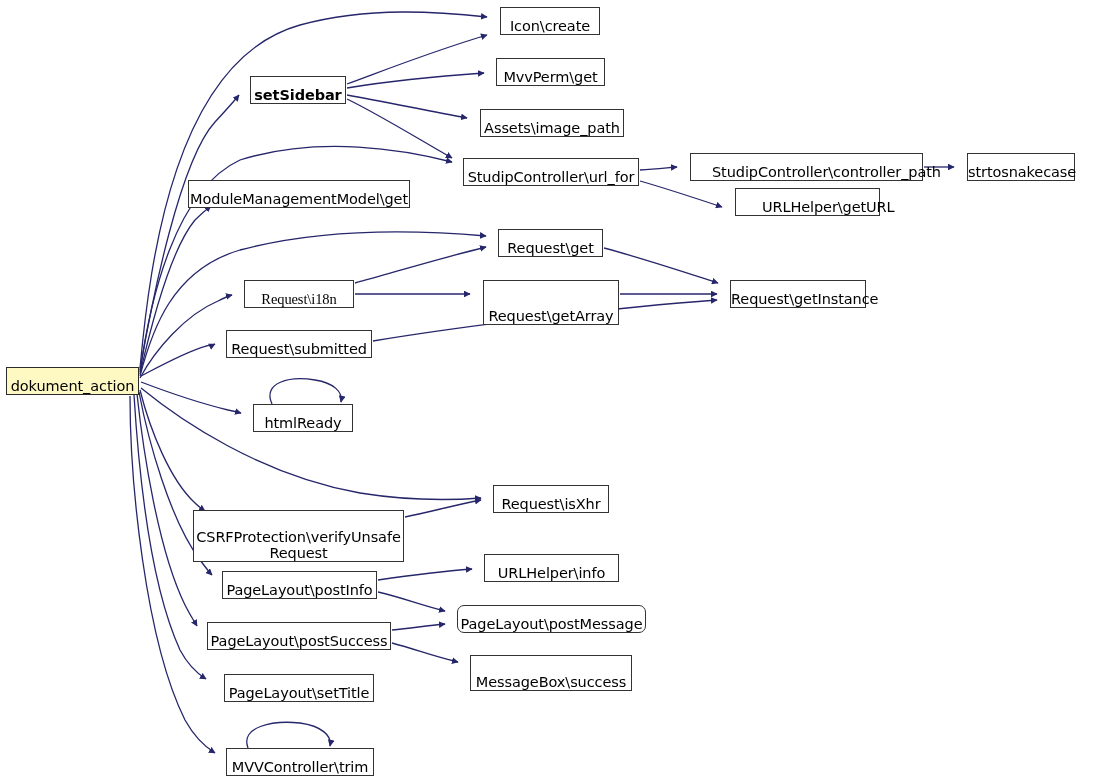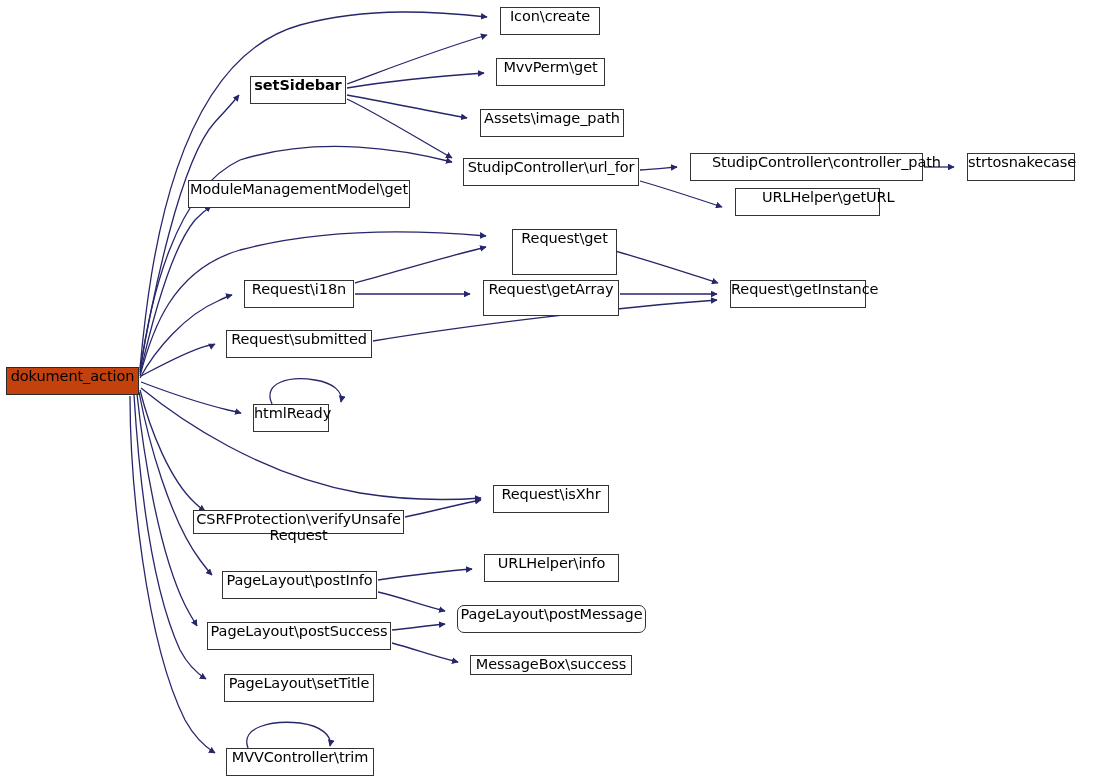--- a/index.html
+++ b/index.html
@@ -23,30 +23,30 @@
     height: 782px;
     pointer-events: none;
   }
   .node {
     position: absolute;
     box-sizing: border-box;
     border: 1px solid #333333;
     background: #ffffff;
     color: #000000;
     display: flex;
-    align-items: flex-start;
+    align-items: flex-end;
     justify-content: center;
     text-align: center;
     font-size: 14.5px;
     line-height: 1.12;
     white-space: pre;
     letter-spacing: -0.1px;
   }
   .node.root {
-    background: #c2410c;
+    background: #fef9c3;
     border-color: #2b2b2b;
   }
   .node .lbl {
     display: block;
     width: 100%;
   }
 </style>
 </head>
 <body>
 
@@ -97,30 +97,30 @@
       <div class="node root" style="left: 6px; top: 367px; width: 133px; height: 28px;"><span class="lbl">dokument_action</span></div>
       <div class="node" style="left: 250px; top: 76px; width: 96px; height: 28px; font-weight: bold;"><span class="lbl">setSidebar</span></div>
       <div class="node" style="left: 500px; top: 7px; width: 100px; height: 28px;"><span class="lbl">Icon\create</span></div>
       <div class="node" style="left: 496px; top: 58px; width: 109px; height: 28px;"><span class="lbl">MvvPerm\get</span></div>
       <div class="node" style="left: 480px; top: 109px; width: 144px; height: 28px;"><span class="lbl">Assets\image_path</span></div>
       <div class="node" style="left: 463px; top: 158px; width: 176px; height: 28px;"><span class="lbl">StudipController\url_for</span></div>
       <div class="node" style="left: 690px; top: 153px; width: 233px; height: 28px; padding-left: 21px;"><span class="lbl">StudipController\controller_path</span></div>
       <div class="node" style="left: 967px; top: 153px; width: 108px; height: 28px;"><span class="lbl">strtosnakecase</span></div>
       <div class="node" style="left: 735px; top: 188px; width: 145px; height: 28px; padding-left: 26px;"><span class="lbl">URLHelper\getURL</span></div>
       <div class="node" style="left: 188px; top: 180px; width: 222px; height: 28px;"><span class="lbl">ModuleManagementModel\get</span></div>
-      <div class="node" style="left: 512px; top: 229px; width: 105px; height: 46px;"><span class="lbl">Request\get</span></div>
-      <div class="node" style="left: 244px; top: 280px; width: 110px; height: 28px;"><span class="lbl">Request\i18n</span></div>
-      <div class="node" style="left: 483px; top: 280px; width: 136px; height: 36px;"><span class="lbl">Request\getArray</span></div>
+      <div class="node" style="left: 498px; top: 229px; width: 105px; height: 28px;"><span class="lbl">Request\get</span></div>
+      <div class="node" style="left: 244px; top: 280px; width: 110px; height: 28px; font-family: Liberation Serif, serif;"><span class="lbl">Request\i18n</span></div>
+      <div class="node" style="left: 483px; top: 280px; width: 136px; height: 45px;"><span class="lbl">Request\getArray</span></div>
       <div class="node" style="left: 730px; top: 280px; width: 136px; height: 28px;"><span class="lbl">Request\getInstance</span></div>
       <div class="node" style="left: 226px; top: 330px; width: 146px; height: 28px;"><span class="lbl">Request\submitted</span></div>
-      <div class="node" style="left: 253px; top: 404px; width: 76px; height: 28px;"><span class="lbl">htmlReady</span></div>
+      <div class="node" style="left: 253px; top: 404px; width: 100px; height: 28px;"><span class="lbl">htmlReady</span></div>
       <div class="node" style="left: 493px; top: 485px; width: 116px; height: 28px;"><span class="lbl">Request\isXhr</span></div>
-      <div class="node" style="left: 193px; top: 510px; width: 211px; height: 24px;"><span class="lbl">CSRFProtection\verifyUnsafe
+      <div class="node" style="left: 193px; top: 510px; width: 211px; height: 52px;"><span class="lbl">CSRFProtection\verifyUnsafe
 Request</span></div>
       <div class="node" style="left: 222px; top: 571px; width: 155px; height: 28px;"><span class="lbl">PageLayout\postInfo</span></div>
       <div class="node" style="left: 484px; top: 554px; width: 135px; height: 28px;"><span class="lbl">URLHelper\info</span></div>
       <div class="node" style="left: 457px; top: 605px; width: 189px; height: 28px; border-radius: 7px;"><span class="lbl">PageLayout\postMessage</span></div>
       <div class="node" style="left: 207px; top: 622px; width: 184px; height: 28px;"><span class="lbl">PageLayout\postSuccess</span></div>
-      <div class="node" style="left: 470px; top: 655px; width: 162px; height: 20px;"><span class="lbl">MessageBox\success</span></div>
+      <div class="node" style="left: 470px; top: 655px; width: 162px; height: 36px;"><span class="lbl">MessageBox\success</span></div>
       <div class="node" style="left: 224px; top: 674px; width: 150px; height: 28px;"><span class="lbl">PageLayout\setTitle</span></div>
       <div class="node" style="left: 226px; top: 748px; width: 148px; height: 28px;"><span class="lbl">MVVController\trim</span></div>
     </div>
 </div>
 
 </body></html>

